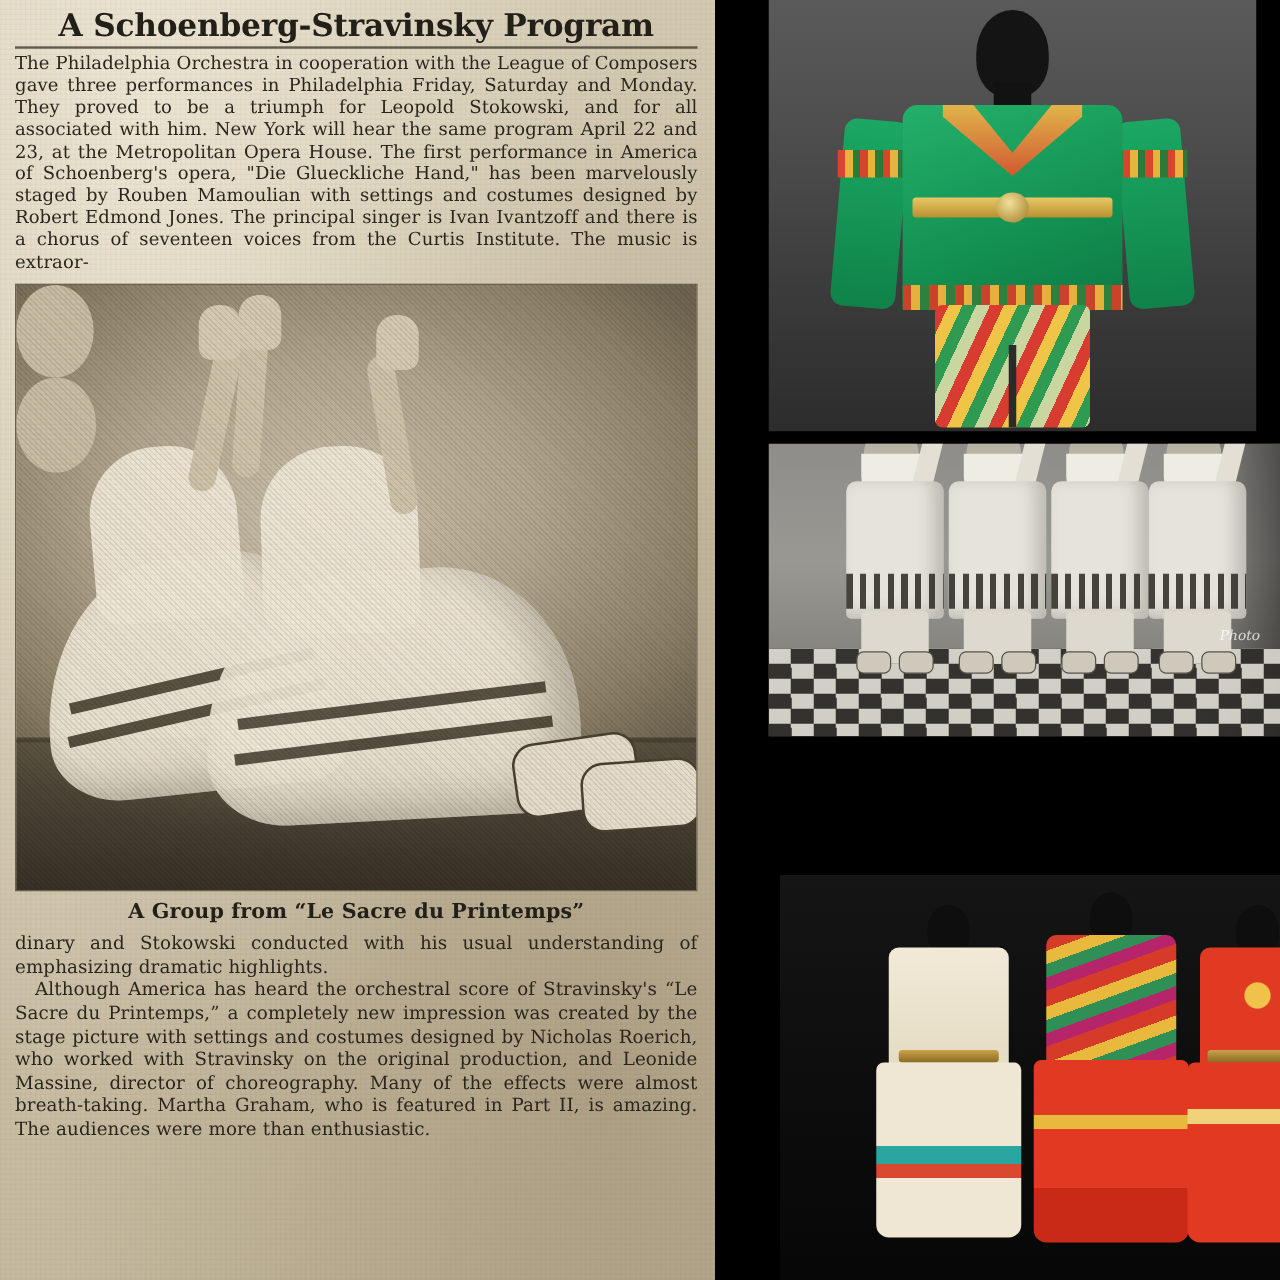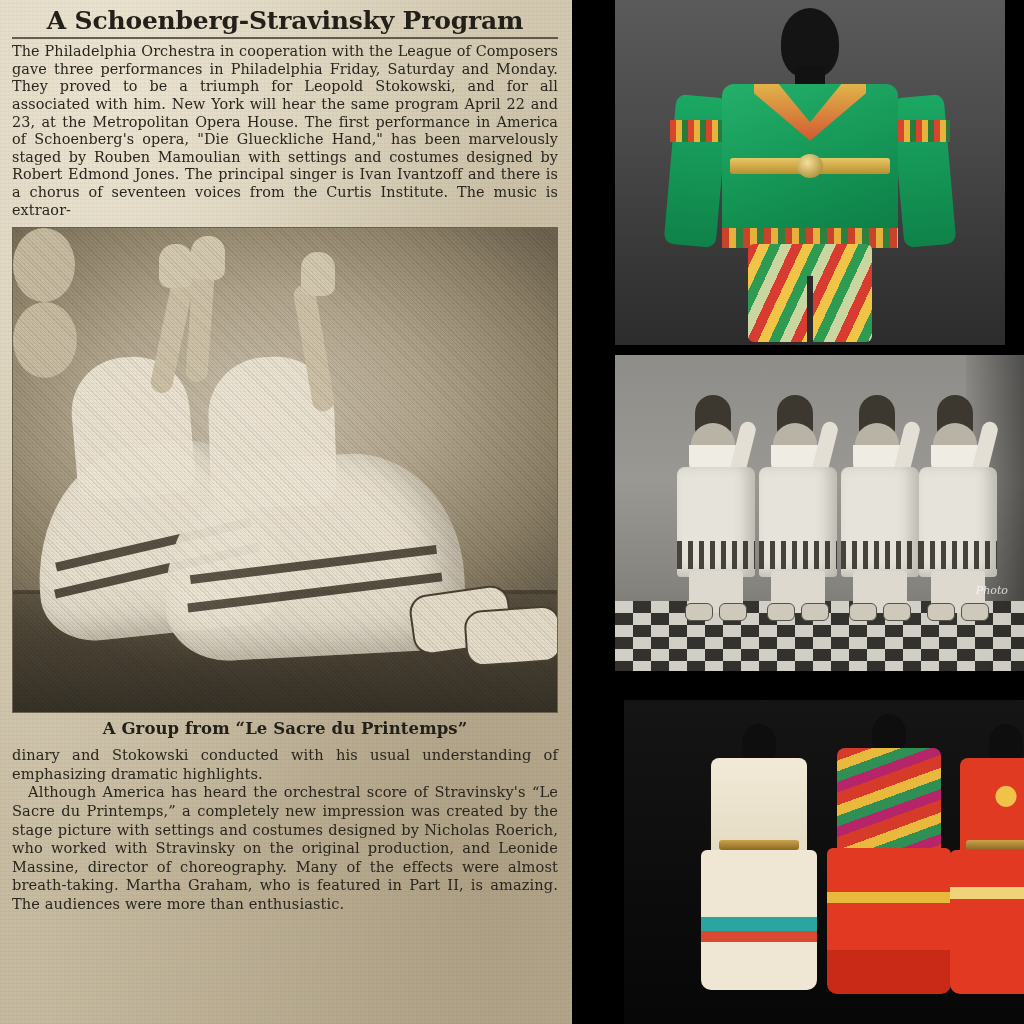--- a/index.html
+++ b/index.html
@@ -243,21 +243,21 @@
   }
   .trouser-split {
     position: absolute; left: 50%; top: 276px; margin-left: -3px;
     width: 6px; height: 66px; background: #2b2b2b;
   }
 
   
   .panel-four {
     position: absolute;
     left: 43px; top: 355px;
-    width: 409px; height: 316px;
+    width: 409px; height: 234px;
     background: linear-gradient(180deg,#8e8d89 0%,#9a9893 40%,#86847e 72%,#6e6c66 100%);
     overflow: hidden;
   }
   .pf-floor {
     position: absolute; left: 0; right: 0; bottom: 0; height: 70px;
     background:
       repeating-conic-gradient(#2e2c28 0% 25%, #d9d6ce 0% 50%) 0 0 / 36px 24px;
     opacity: 0.92;
   }
   .pf-wall-r {

